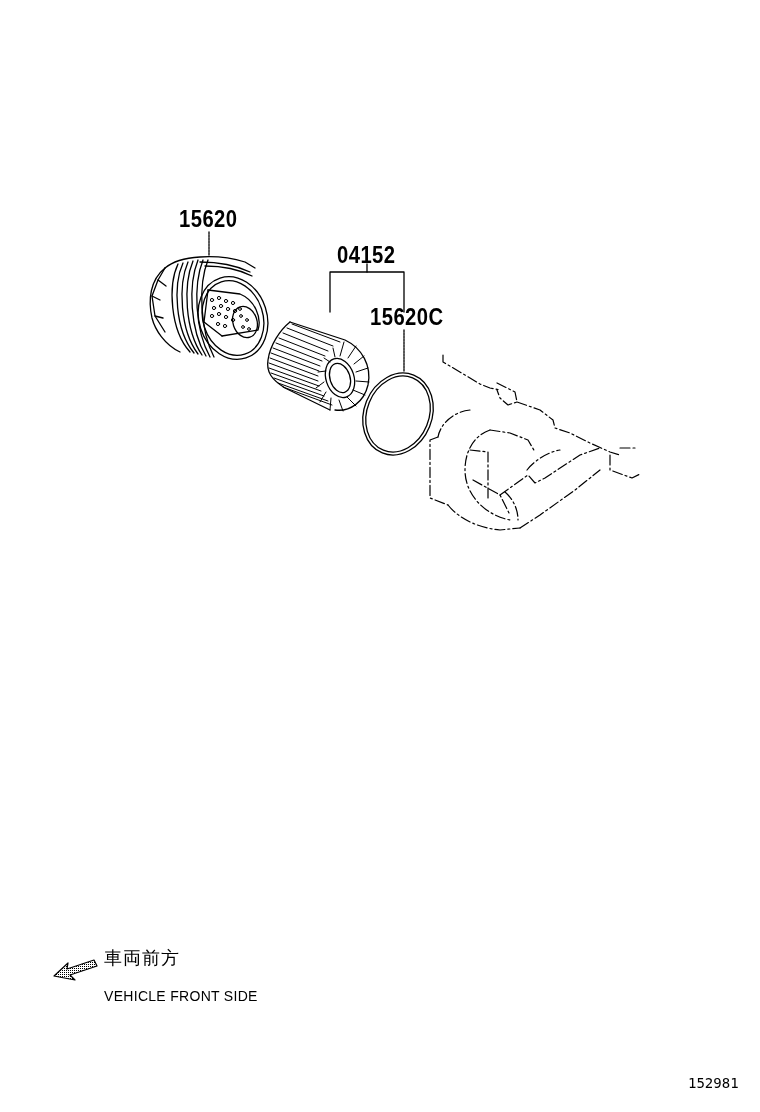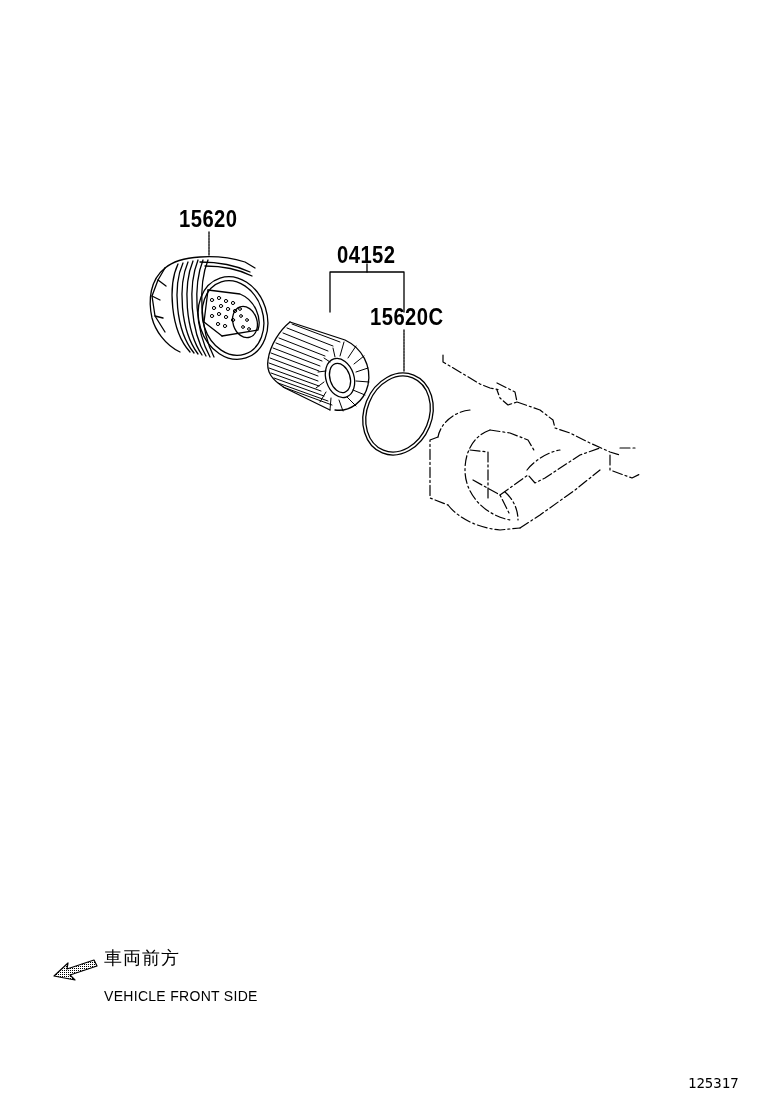--- a/index.html
+++ b/index.html
@@ -154,15 +154,15 @@
     </g>
   </svg>
 
   <div class="part-label" style="left:179px; top:208px;">15620</div>
   <div class="part-label" style="left:337px; top:244px;">04152</div>
   <div class="part-label" style="left:370px; top:306px;">15620C</div>
 
   <div class="legend-jp">車両前方</div>
   <div class="legend-en">VEHICLE FRONT SIDE</div>
 
-  <div class="drawing-no">125317</div>
+  <div class="drawing-no">152981</div>
 
 </div>
 
 </body></html>

